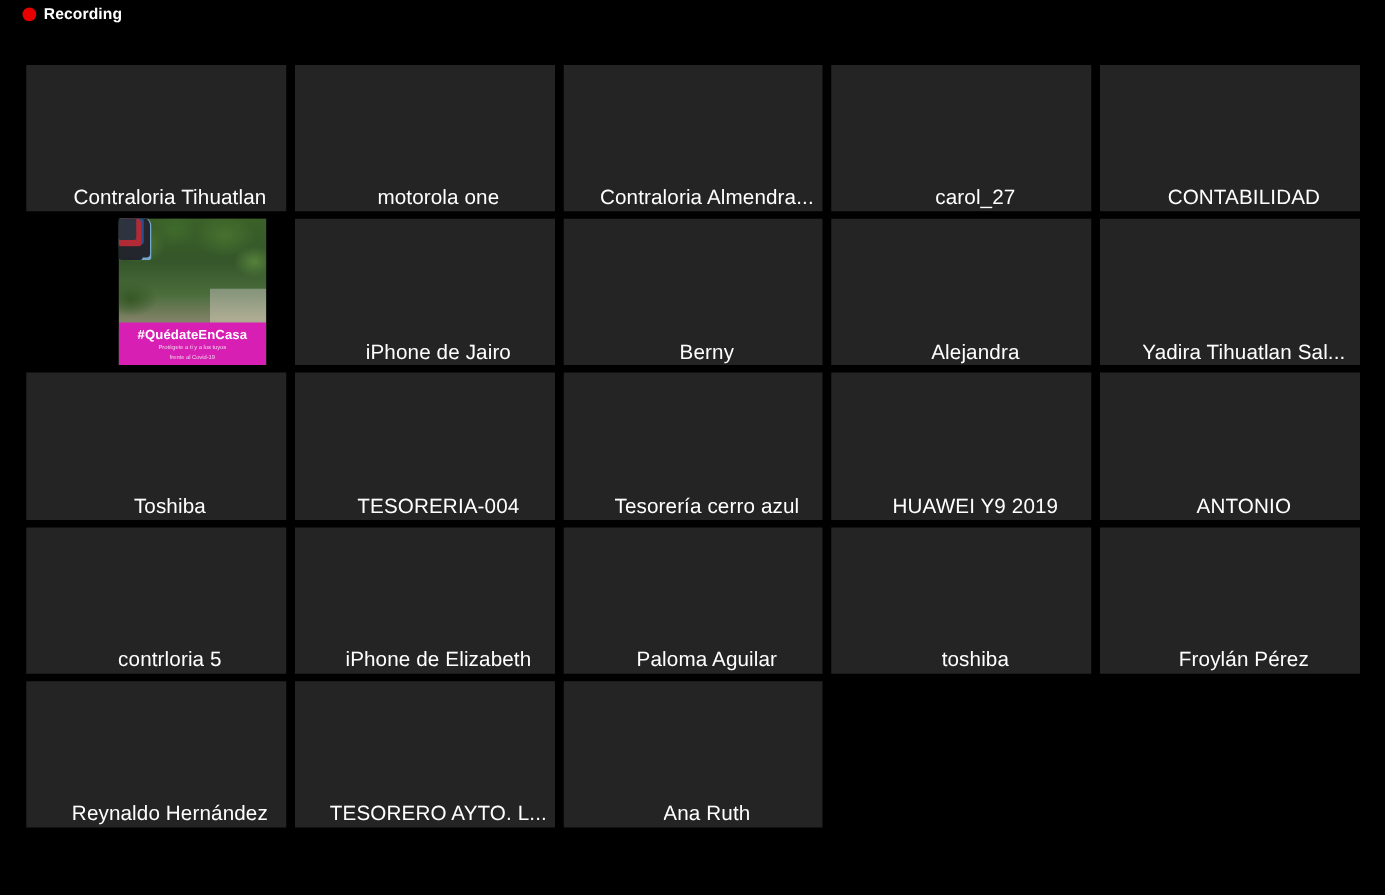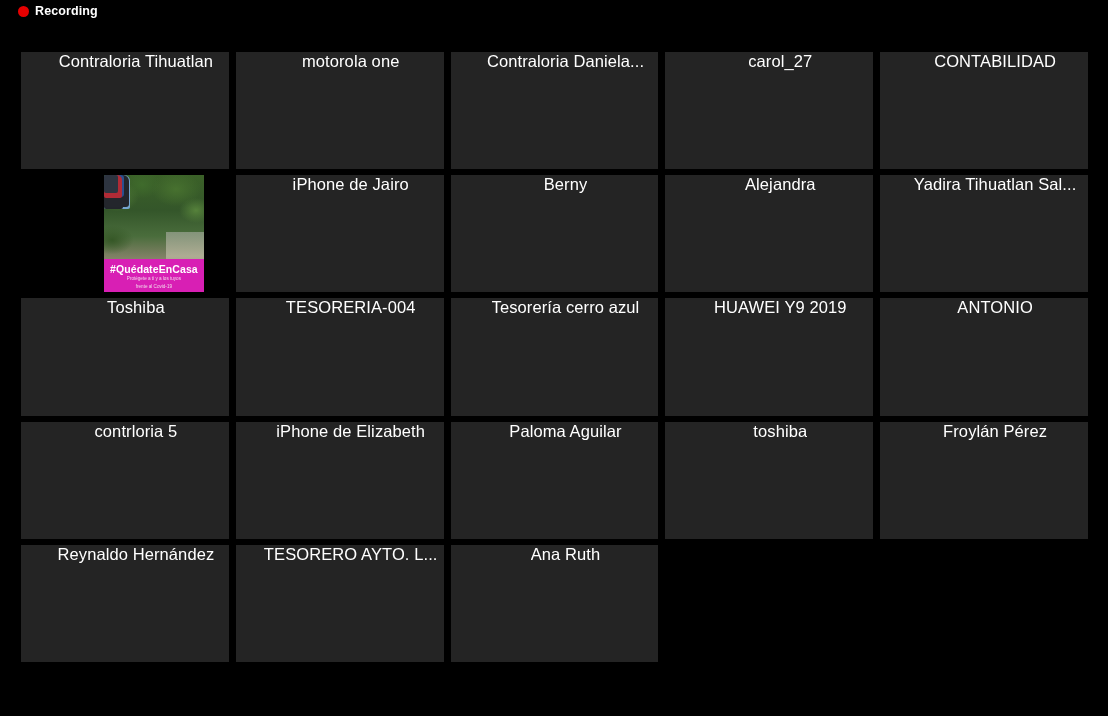--- a/index.html
+++ b/index.html
@@ -56,21 +56,21 @@
     grid-template-rows: repeat(5, 1fr);
     column-gap: 7px;
     row-gap: 6px;
   }
 
   .tile {
     background: #242424;
     position: relative;
     overflow: hidden;
     display: flex;
-    align-items: flex-start;
+    align-items: flex-end;
     justify-content: center;
     padding-left: 22px;
   }
 
   .tile-name {
     color: #ffffff;
     font-size: 16.5px;
     font-weight: 400;
     text-align: center;
     white-space: nowrap;
@@ -79,21 +79,21 @@
     max-width: 96%;
     letter-spacing: 0.1px;
     line-height: 1.2;
   }
 
   
   .tile.photo {
     background: #000000;
   }
   .photo-frame {
-    width: 100px;
+    width: 118px;
     height: 118px;
     position: relative;
     overflow: hidden;
     background: #2b3a20;
     margin-left: 36px;
   }
   
   .photo-scene {
     position: absolute;
     inset: 0;
@@ -198,21 +198,21 @@
 </div>
 
 <div id="gallery">
     <div class="tile">
       <div class="tile-name">Contraloria Tihuatlan</div>
     </div>
     <div class="tile">
       <div class="tile-name">motorola one</div>
     </div>
     <div class="tile">
-      <div class="tile-name">Contraloria Daniela...</div>
+      <div class="tile-name">Contraloria Almendra...</div>
     </div>
     <div class="tile">
       <div class="tile-name">carol_27</div>
     </div>
     <div class="tile">
       <div class="tile-name">CONTABILIDAD</div>
     </div>
     <div class="tile photo">
       <div class="photo-frame">
         <div class="photo-scene"></div>

